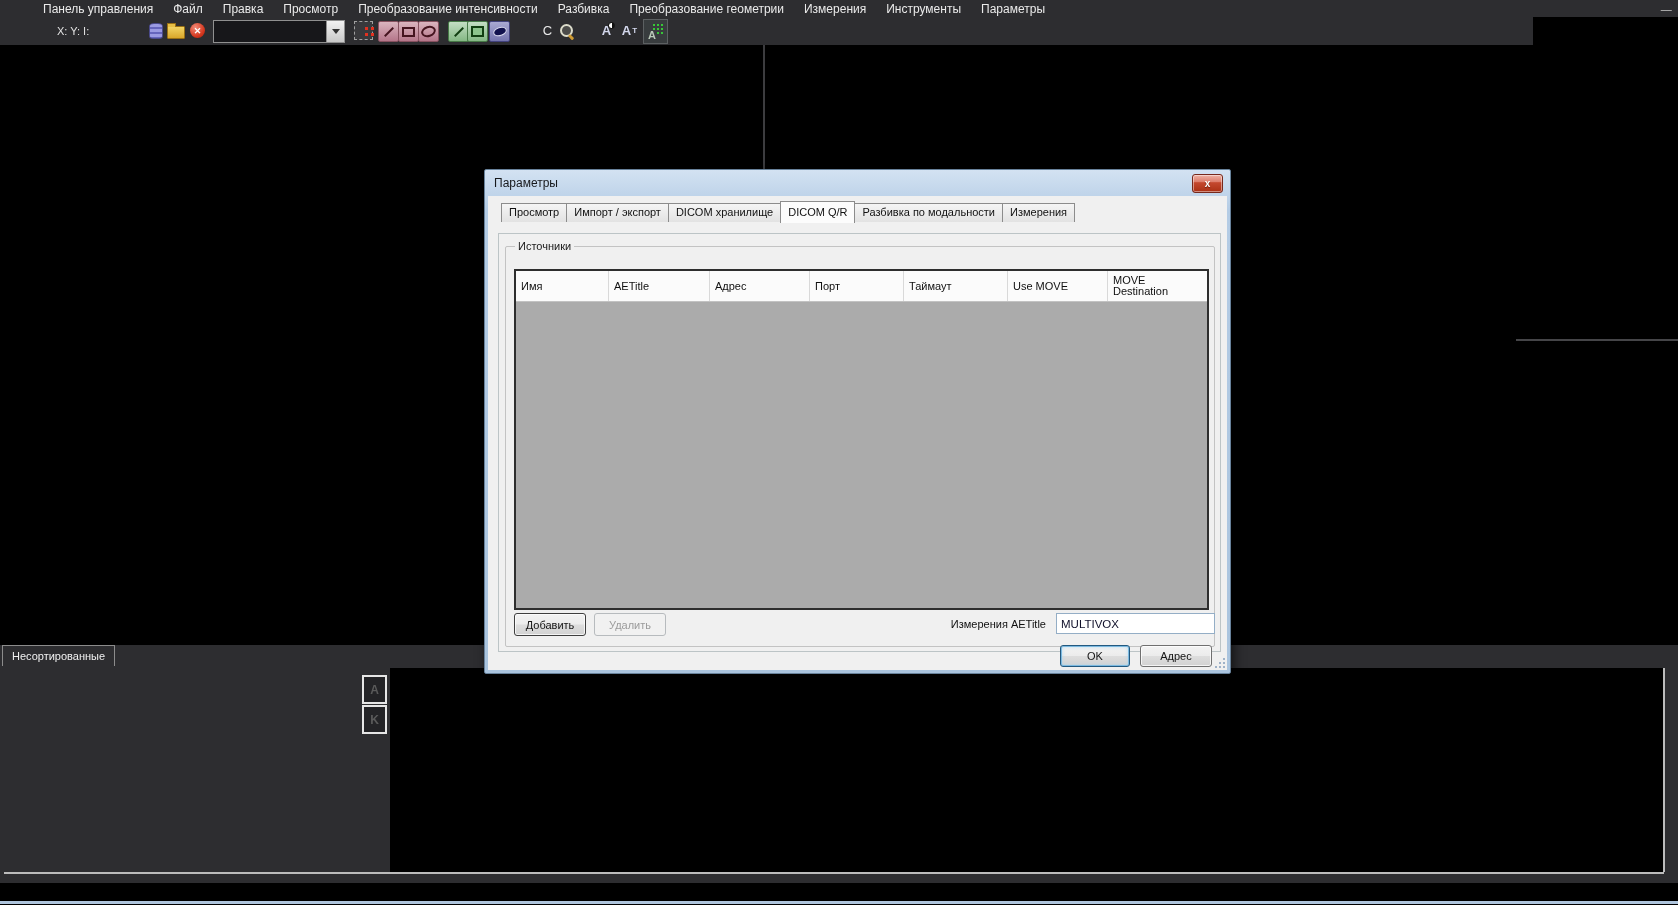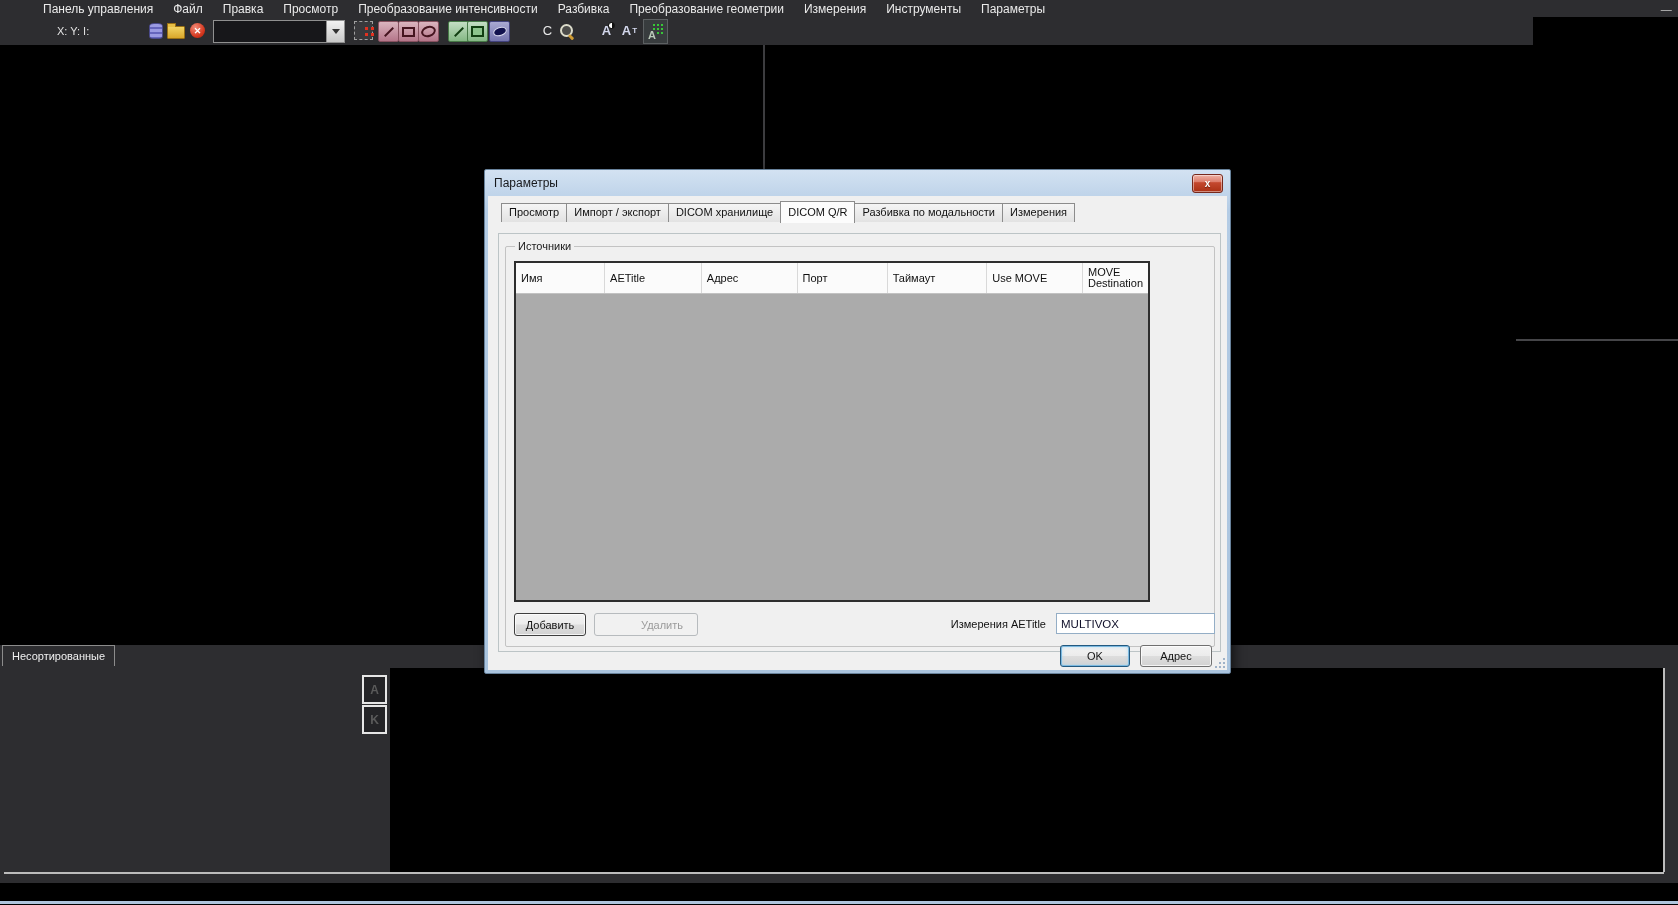--- a/index.html
+++ b/index.html
@@ -84,39 +84,39 @@
   .tabstrip{position:absolute;left:10px;top:5px;height:21px;display:flex;align-items:flex-end;z-index:2;}
   .tab{height:18px;line-height:17px;padding:0 7px;background:linear-gradient(#f5f5f5,#e2e2e2);
        border:1px solid #8c8c8c;border-bottom:none;margin-left:-1px;white-space:nowrap;cursor:default;}
   .tab:first-child{margin-left:3px;}
   .tab.active{height:21px;line-height:20px;background:#fcfcfc;position:relative;z-index:3;margin-bottom:-1px;}
   .tabpage{position:absolute;left:10px;top:25px;width:721px;height:417px;background:#f0f0f0;
            border:1px solid #bcc4c6;margin-top:12px;}
   .groupbox{position:absolute;left:6px;top:12px;width:708px;height:399px;border:1px solid #c3c3c3;border-radius:2px;}
   .gb-label{position:absolute;left:9px;top:-7px;background:#f0f0f0;padding:0 3px;color:#1a1a1a;}
 
-  .srctable{position:absolute;left:8px;top:14px;width:636px;height:341px;background:#ababab;
+  .srctable{position:absolute;left:8px;top:22px;width:695px;height:341px;background:#ababab;
             border:2px solid #2e2e2e;box-sizing:border-box;overflow:hidden;}
   .thead{display:flex;height:30px;background:#fbfbfb;border-bottom:1px solid #c2c2c2;}
   .th{display:flex;align-items:center;padding:0 5px;border-right:1px solid #d9d9d9;
       box-sizing:border-box;line-height:11px;color:#101010;}
   .trow{display:flex;height:26px;background:#fff;border-bottom:1px solid #9a9a9a;font-size:11.5px;}
   .td{display:flex;align-items:center;padding:0 5px;border-right:1px solid #c6c6c6;box-sizing:border-box;color:#060606;}
   .c0{width:93px;} .c1{width:101px;} .c2{width:100px;} .c3{width:94px;} .c4{width:104px;} .c5{width:100px;}
   .c6{flex:1;border-right:none;}
   .td.sel{background:#4aa0f8;justify-content:center;padding:0;}
   .checkbox{width:13px;height:13px;background:#fdfdfd;border:1px solid #8e9aa5;border-radius:1px;
             display:flex;align-items:center;justify-content:center;font-size:10px;font-weight:bold;color:#44576b;}
 
   .btn{position:absolute;height:21px;border:1px solid #707070;border-radius:3px;color:#141414;
        background:linear-gradient(#f3f3f3,#ececec 48%,#dddddd 52%,#d2d2d2);
        box-shadow:inset 0 0 0 1px rgba(255,255,255,.75);
        display:flex;align-items:center;justify-content:center;font-size:11px;cursor:default;}
   .btn-add{left:8px;top:366px;width:70px;border-color:#3f3f3f;}
-  .btn-del{left:88px;top:366px;width:70px;color:#9b9b9b;border-color:#b7bbbe;background:#f1f1f1;box-shadow:none;padding-left:32px;}
+  .btn-del{left:88px;top:366px;width:70px;color:#9b9b9b;border-color:#b7bbbe;background:#f1f1f1;box-shadow:none;}
   .ae-label{position:absolute;left:330px;top:371px;width:210px;text-align:right;color:#101010;}
   .ae-input{position:absolute;left:550px;top:366px;width:149px;height:19px;background:#fff;
             border:1px solid #94aec6;font-size:11.5px;color:#10102a;display:flex;align-items:center;padding:0 4px;}
 
   .btn-ok{left:572px;top:449px;width:68px;height:20px;border-color:#23597f;
           box-shadow:inset 0 0 0 1px #7cb9e0, inset 0 0 4px #a5d7f2;}
   .btn-cancel{left:652px;top:449px;width:70px;height:20px;}
   .grip{position:absolute;right:2px;bottom:2px;width:10px;height:10px;}
   .grip i{position:absolute;width:2px;height:2px;background:#9fb2c8;}
   .grip i:nth-child(1){right:0;bottom:0;} .grip i:nth-child(2){right:4px;bottom:0;}

